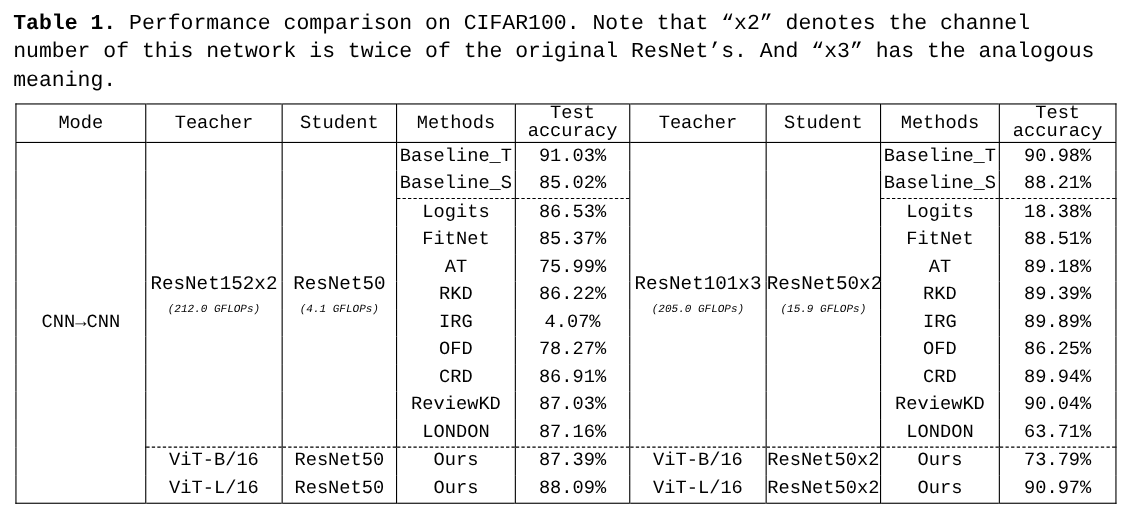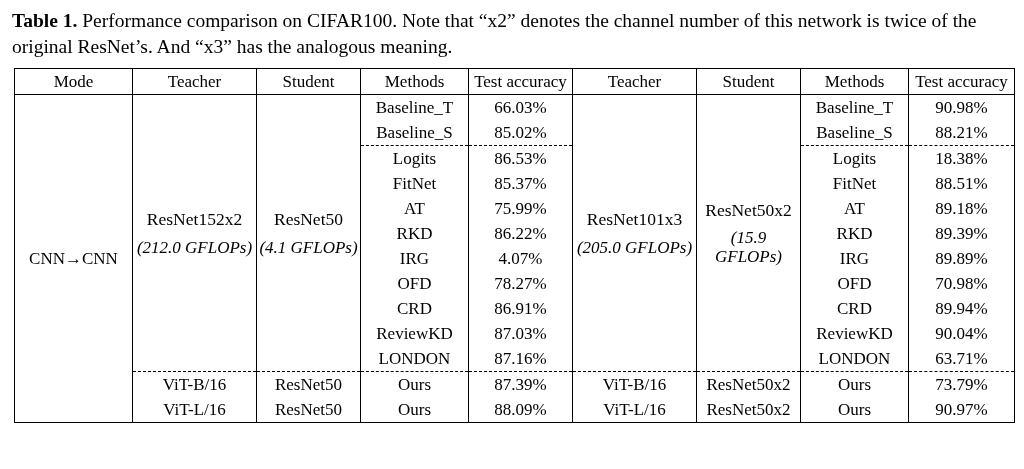--- a/index.html
+++ b/index.html
@@ -13,20 +13,21 @@
     font-family: "Liberation Serif", serif;
     color: #000000;
     overflow: hidden;
   }
   .page {
     position: relative;
     width: 1024px;
     height: 383px;
     box-sizing: border-box;
     padding: 8px 18px 0 10px;
+    font-family: Liberation Mono, monospace;
   }
   .caption {
     font-size: 19.5px;
     line-height: 1.34;
     margin: 0 0 8px 2px;
     width: 1002px;
   }
   .caption .lbl {
     font-weight: bold;
   }
@@ -71,21 +72,21 @@
   .mode-cell {
     font-size: 17.5px;
   }
   .net-name {
     font-size: 17.5px;
     line-height: 1.15;
     text-align: right;
   }
   .flops {
     font-style: italic;
-    font-size: 17px;
+    font-size: 10px;
     line-height: 1.15;
     display: block;
     margin-top: 8px;
   }
   .bold {
     font-weight: bold;
   }
   
   col.c-mode   { width: 118px; }
   col.c-teach  { width: 124px; }
@@ -135,21 +136,21 @@
         <td class="vr mode-cell" rowspan="13">CNN→CNN</td>
         <td class="vr" rowspan="11">
           <span class="net-name">ResNet152x2</span>
           <span class="flops">(212.0 GFLOPs)</span>
         </td>
         <td class="vr" rowspan="11">
           <span class="net-name">ResNet50</span>
           <span class="flops">(4.1 GFLOPs)</span>
         </td>
         <td class="vl vr">Baseline_T</td>
-        <td class="vr">66.03%</td>
+        <td class="vr">91.03%</td>
         <td class="vr" rowspan="11">
           <span class="net-name">ResNet101x3</span>
           <span class="flops">(205.0 GFLOPs)</span>
         </td>
         <td class="vr" rowspan="11">
           <span class="net-name">ResNet50x2</span>
           <span class="flops">(15.9 GFLOPs)</span>
         </td>
         <td class="vl vr">Baseline_T</td>
         <td>90.98%</td>
@@ -194,21 +195,21 @@
         <td class="vl vr">IRG</td>
         <td class="vr">4.07%</td>
         <td class="vl vr">IRG</td>
         <td>89.89%</td>
       </tr>
 
       <tr>
         <td class="vl vr">OFD</td>
         <td class="vr">78.27%</td>
         <td class="vl vr">OFD</td>
-        <td>70.98%</td>
+        <td>86.25%</td>
       </tr>
 
       <tr>
         <td class="vl vr">CRD</td>
         <td class="vr">86.91%</td>
         <td class="vl vr">CRD</td>
         <td>89.94%</td>
       </tr>
 
       <tr>

